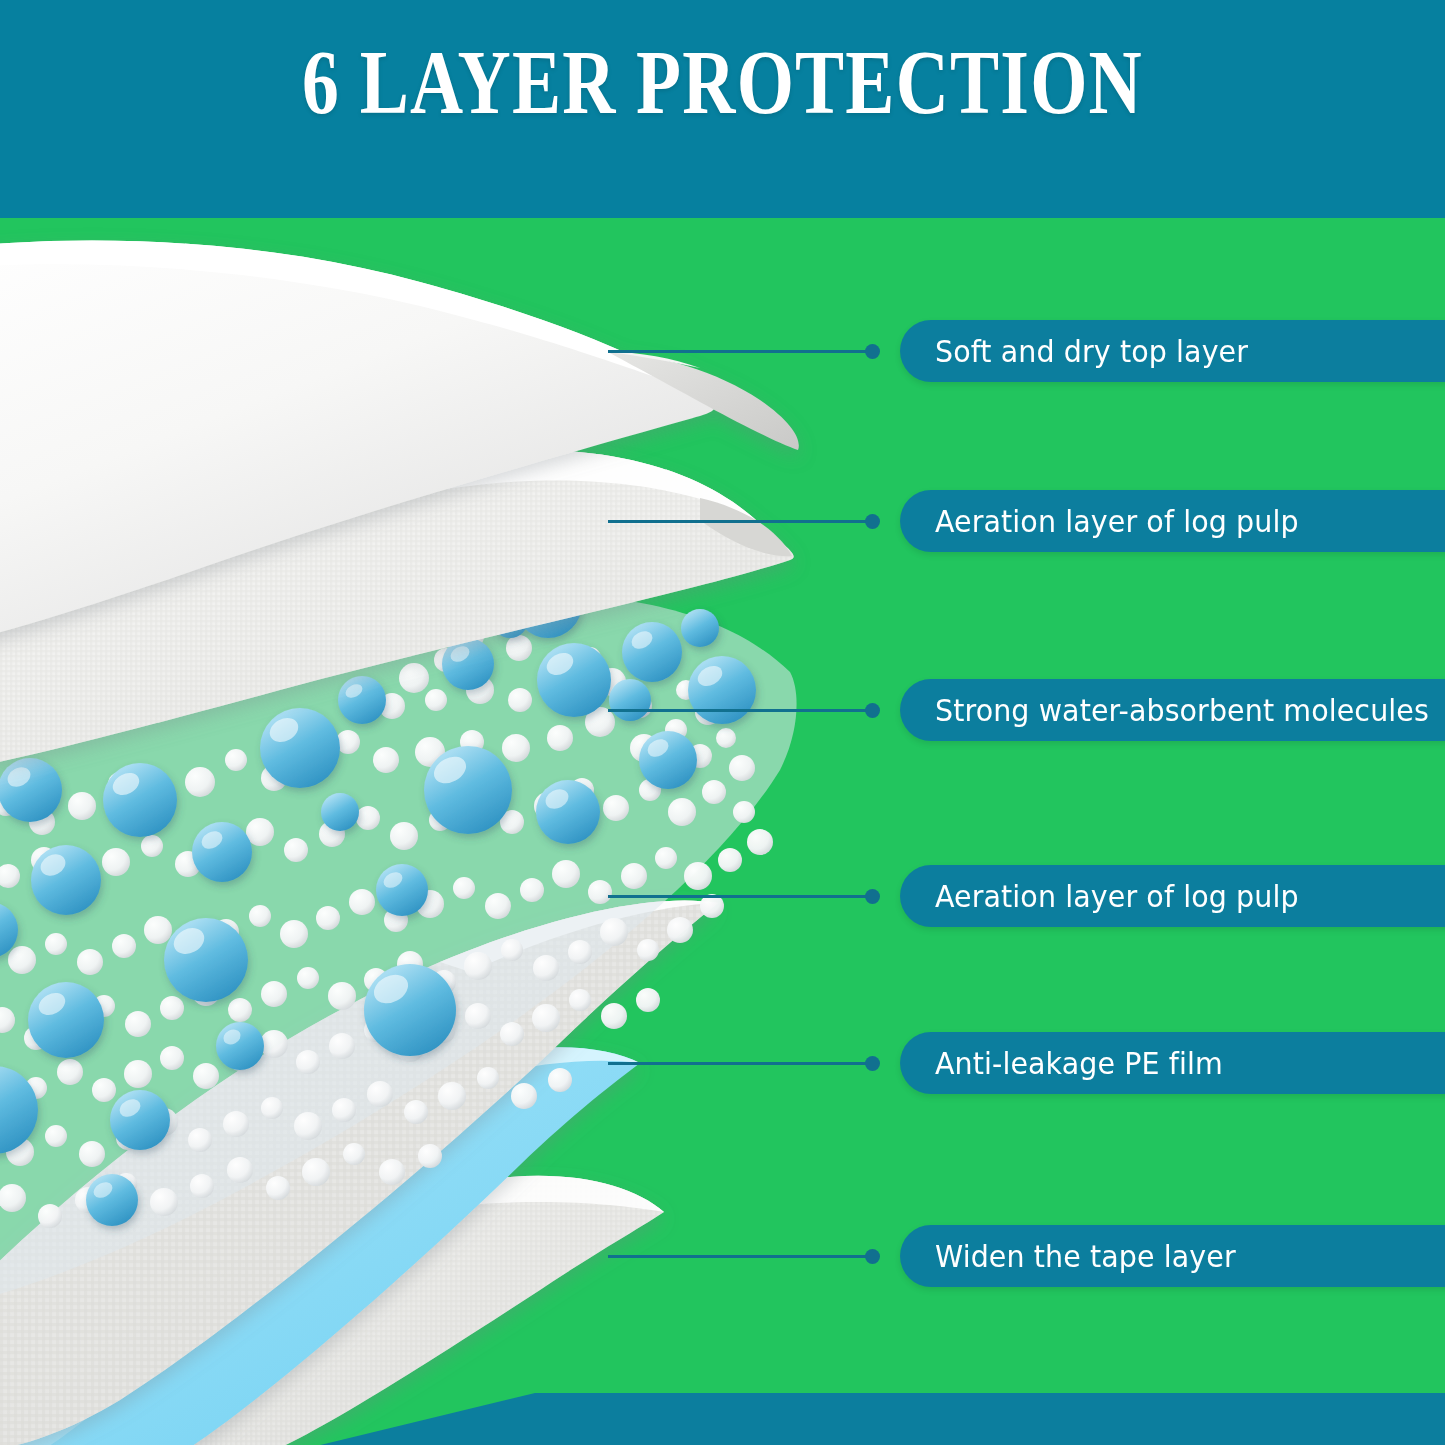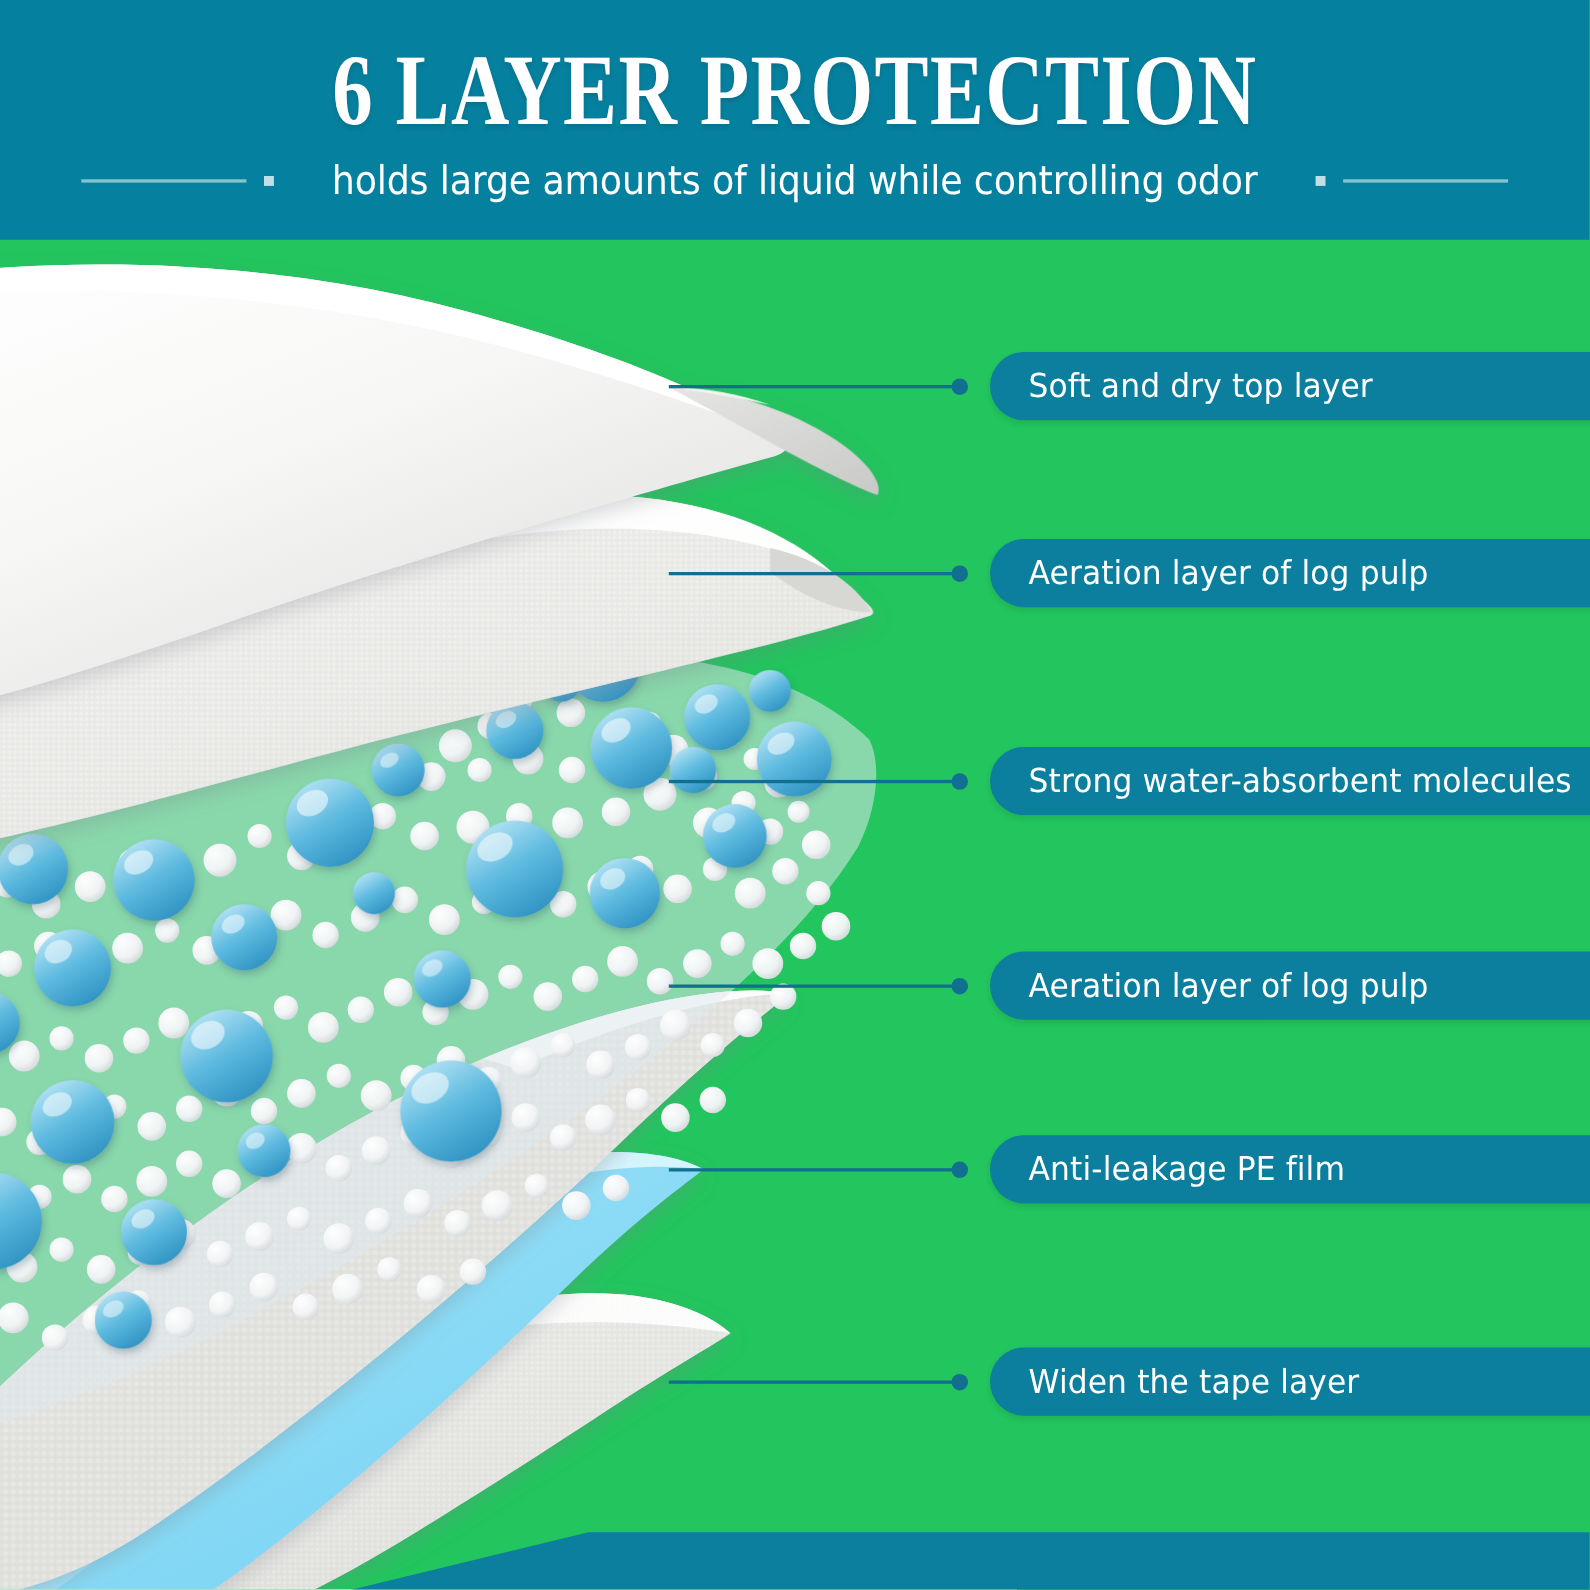--- a/index.html
+++ b/index.html
@@ -488,27 +488,20 @@
   </svg>
 
   <svg id="bottom-band" viewBox="0 0 1445 1445" preserveAspectRatio="none" xmlns="http://www.w3.org/2000/svg">
     <path d="M 1445,1398 L 1445,1445 L 300,1445 L 535,1398 Z" fill="#0c7e9e" opacity="0"></path>
     <path d="M 1445,1390 L 1445,1448 L 306,1448 L 540,1390 Z" fill="#0c7e9e" opacity="0"></path>
     <polygon points="535,1393 1448,1393 1448,1448 308,1448" fill="#0c7e9e"></polygon>
   </svg>
 
   <div id="header">
     <div id="header-title">6 LAYER PROTECTION</div>
-    <div id="subtitle-row">
-      <span class="sub-rule"></span>
-      <span class="sub-sq"></span>
-      <span id="subtitle-text">holds large amounts of liquid while controlling odor</span>
-      <span class="sub-sq"></span>
-      <span class="sub-rule"></span>
-    </div>
   </div>
 
   <div class="callout" style="top:351px">
     <span class="lead-line" style="left:608px; width:266px"></span>
     <span class="lead-dot" style="left:865px"></span>
     <div class="pill">
       <span class="pill-label">Soft and dry top layer</span>
     </div>
   </div>
 

